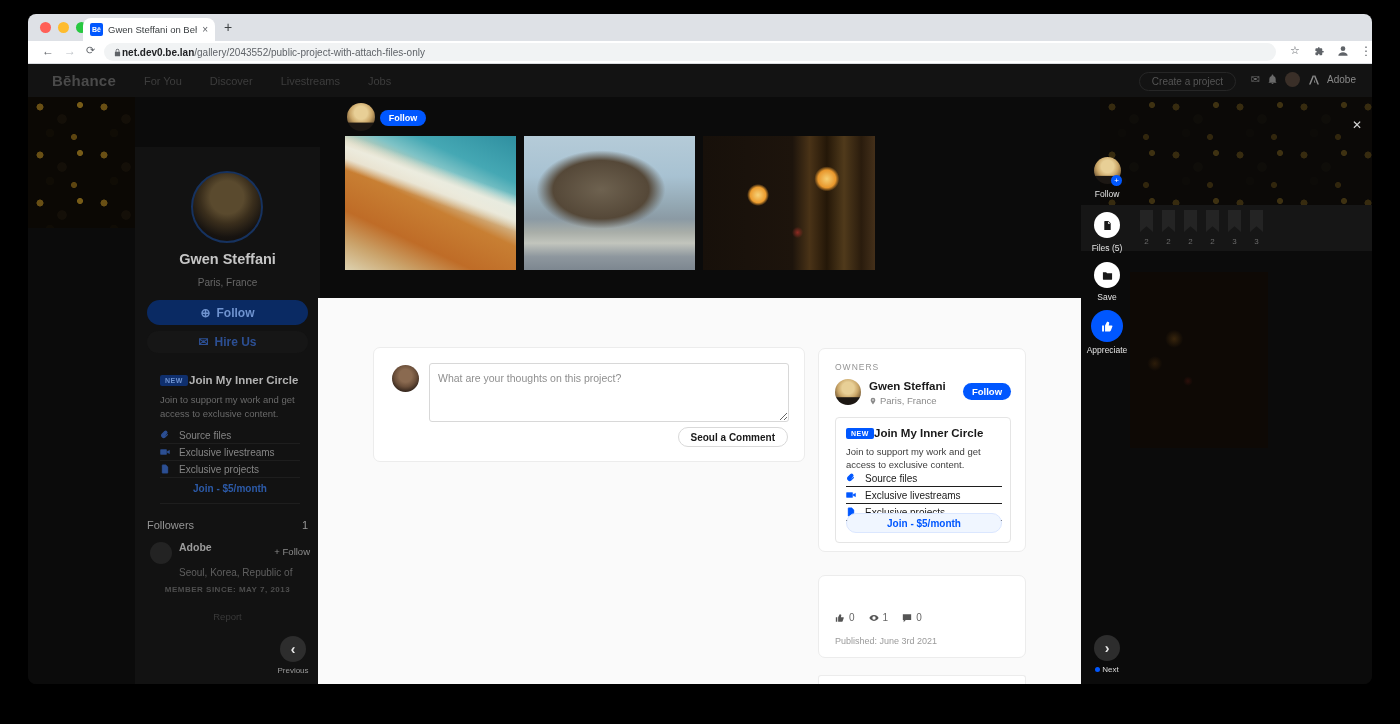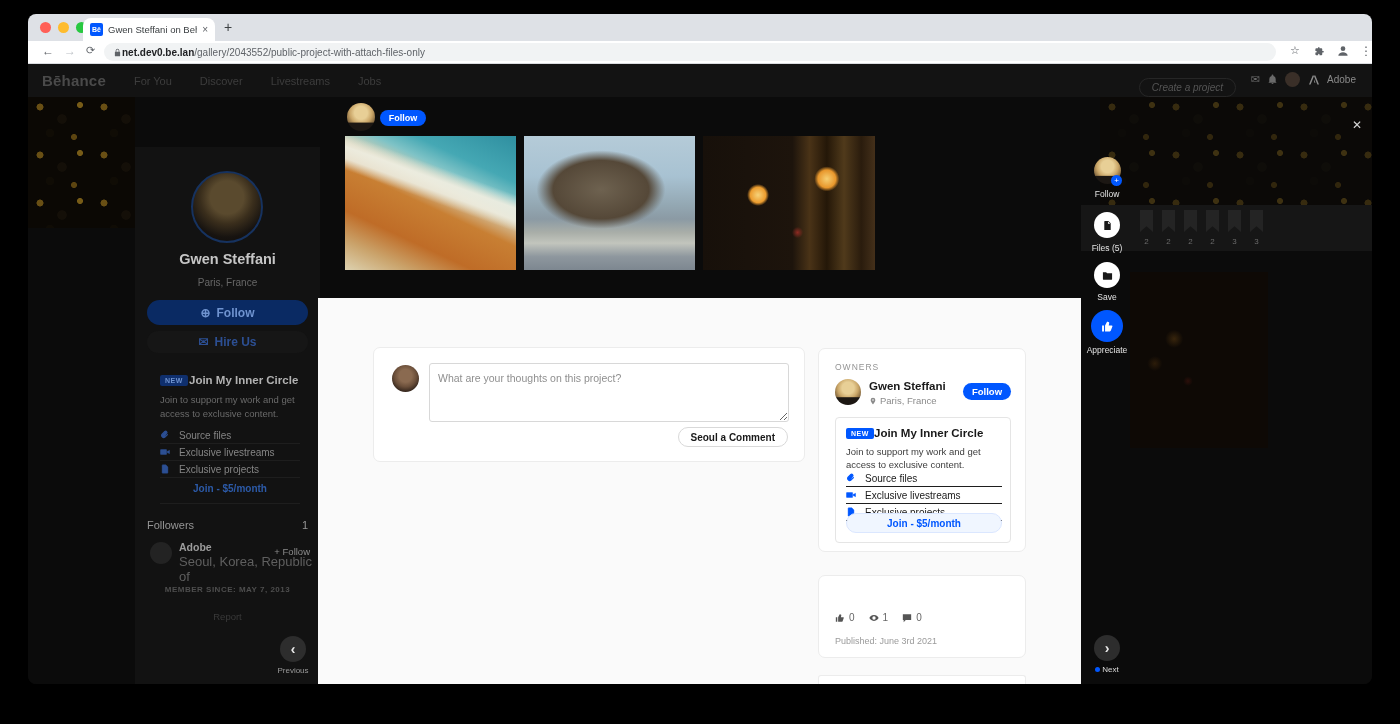--- a/index.html
+++ b/index.html
@@ -18,23 +18,23 @@
   .urlbar { position:absolute; left:0; top:27px; width:1344px; height:23px; background:#fff; border-bottom:1px solid #dadce0; }
   .navglyph { position:absolute; top:3px; font-size:12px; color:#5f6368; }
   .urlfield { position:absolute; left:76px; top:2px; width:1172px; height:18px; background:#f1f3f4; border-radius:9px; display:flex; align-items:center; padding:0 9px; gap:0; }
   .urltext { font-size:10px; color:#202124; white-space:nowrap; }
   .urltext .path { color:#5f6368; }
   .mini-ic { width:9px; height:9px; fill:#5f6368; flex:0 0 auto; }
 
   
   .content { position:absolute; left:0; top:50px; width:1344px; height:620px; background:#0b0b0b; }
   .bnav { position:absolute; left:0; top:0; width:1344px; height:33px; background:#131313; display:flex; align-items:center; }
-  .brand { font-size:15px; font-weight:bold; color:#4a4a4a; margin-left:14px; letter-spacing:.2px; }
+  .brand { font-size:15px; font-weight:bold; color:#4a4a4a; margin-left:24px; letter-spacing:.2px; }
   .bnav-link { font-size:11px; color:#3d3d3d; margin-left:28px; }
-  .createbtn { position:absolute; right:136px; top:14px; height:19px; padding:0 12px; border:1px solid #262626; border-radius:11px; color:#555; font-size:10px; display:flex; align-items:center;font-style:italic; }
+  .createbtn { position:absolute; right:136px; top:8px; height:19px; padding:0 12px; border:1px solid #262626; border-radius:11px; color:#555; font-size:10px; display:flex; align-items:center; }
   .dimicon { position:absolute; top:9px; color:#6a6a6a; font-size:11px; }
   .adobelogo { fill:#8a8a8a; }
 
   .leopard { background-color:#0b0803;
     background-image:
       radial-gradient(circle 6px at 12px 10px, #7a5c16 55%, transparent 62%),
       radial-gradient(circle 8px at 34px 22px, #161008 55%, transparent 64%),
       radial-gradient(circle 5px at 52px 8px, #8a6a1a 55%, transparent 64%),
       radial-gradient(circle 7px at 22px 36px, #120d05 55%, transparent 64%),
       radial-gradient(circle 5px at 46px 40px, #6b4f12 55%, transparent 64%);
@@ -55,21 +55,21 @@
   .s-ic-desc { position:absolute; left:25px; top:246px; width:140px; font-size:9.5px; color:#6a6a6a; line-height:1.45; }
   .icrow { display:flex; align-items:center; gap:9px; border-bottom:1px solid #1e1e1e; height:17px; }
   .icrow svg { width:10px; height:10px; }
   .s-items { position:absolute; left:25px; top:280px; width:140px; }
   .s-items .icrow { color:#858585; font-size:10px; }
   .s-items svg { fill:#2c4f93; stroke:#2c4f93; }
   .s-join { position:absolute; left:25px; top:336px; width:140px; text-align:center; font-size:10px; font-weight:bold; color:#2c5aa8; padding-bottom:9px; border-bottom:1px solid #1e1e1e; }
   .s-followers { position:absolute; left:12px; top:372px; width:161px; display:flex; justify-content:space-between; font-size:11px; color:#969696; }
   .f-avatar { position:absolute; left:15px; top:395px; width:22px; height:22px; border-radius:50%; background:#232323; }
   .f-name { position:absolute; left:44px; top:394px; font-size:10.5px; font-weight:bold; color:#9c9c9c; }
-  .f-loc { position:absolute; left:44px; top:407px; font-size:13px; color:#5f5f5f; }
+  .f-loc { position:absolute; left:44px; top:420px; font-size:10px; color:#5f5f5f; }
   .f-follow { position:absolute; right:10px; top:399px; font-size:9.5px; color:#8c8c8c; }
   .s-member { position:absolute; left:0; top:438px; width:185px; text-align:center; font-size:8px; letter-spacing:.5px; color:#4e4e4e; font-weight:bold; }
   .s-report { position:absolute; left:0; top:464px; width:185px; text-align:center; font-size:9.5px; color:#3a3a3a; }
 
   
   .m-avatar { position:absolute; left:319px; top:39px; width:28px; height:28px; border-radius:50%;
     background: linear-gradient(180deg, rgba(0,0,0,0) 68%, #1c1713 72%), radial-gradient(circle at 50% 35%, #e8cf96 0 28%, #caa668 48%, #7a5f3a 70%, #2e241a 100%); }
   .m-follow { position:absolute; left:352px; top:46px; width:46px; height:16px; background:#0057ff; color:#fff; font-size:9px; border-radius:10px; }
   .pimg { position:absolute; top:72px; height:134px; }
   .img-spring { left:317px; width:171px;

